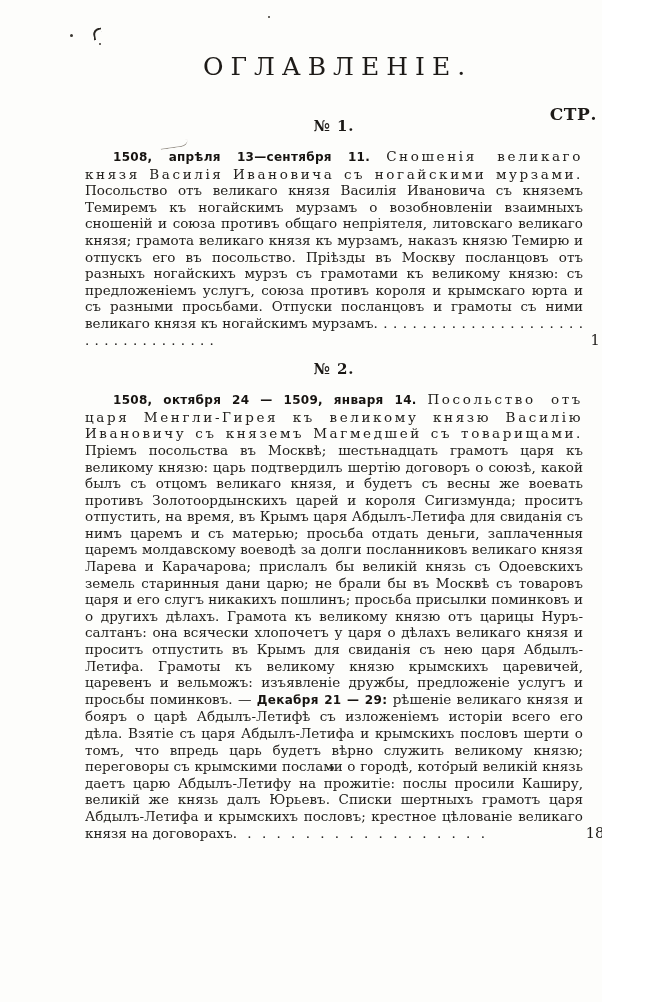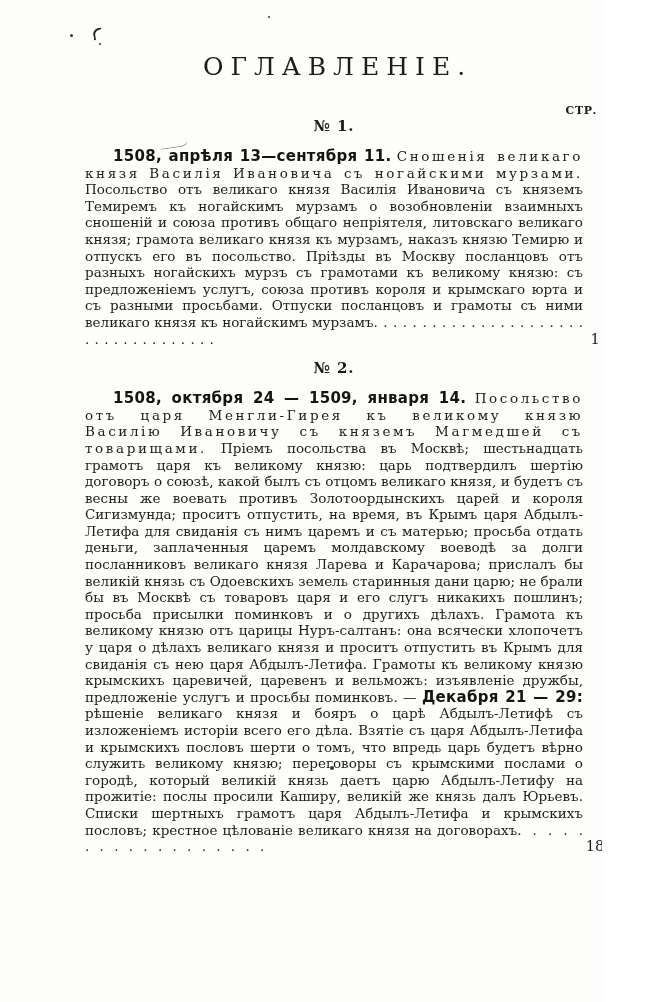--- a/index.html
+++ b/index.html
@@ -28,21 +28,21 @@
     font-weight: normal;
     letter-spacing: 7px;
     text-align: center;
     text-indent: 7px; 
     color: #1e1b18;
   }
   .col-header {
     position: absolute;
     top: 52px;
     right: -14px;
-    font-size: 11px;
+    font-size: 17px;
     font-weight: bold;
     letter-spacing: 0.6px;
     color: #1e1b18;
   }
   .entry-number {
     text-align: center;
     font-size: 15px;
     font-weight: bold;
     letter-spacing: 1px;
     margin: 0 0 13px 0;
@@ -55,21 +55,21 @@
     margin: 0;
     text-align: justify;
     text-indent: 28px;
     font-size: 13.5px;
     line-height: 16.6px;
     color: #22201d;
   }
   .entry-date {
     font-family: "DejaVu Sans", sans-serif;
     font-weight: bold;
-    font-size: 15px;
+    font-size: 12px;
     letter-spacing: 0.3px;
     color: #161310;
   }
   .entry-heading {
     letter-spacing: 2.6px;
     word-spacing: 2px;
     margin-top: 24px;
   }
   .dot-leader {
     word-spacing: 1px;

